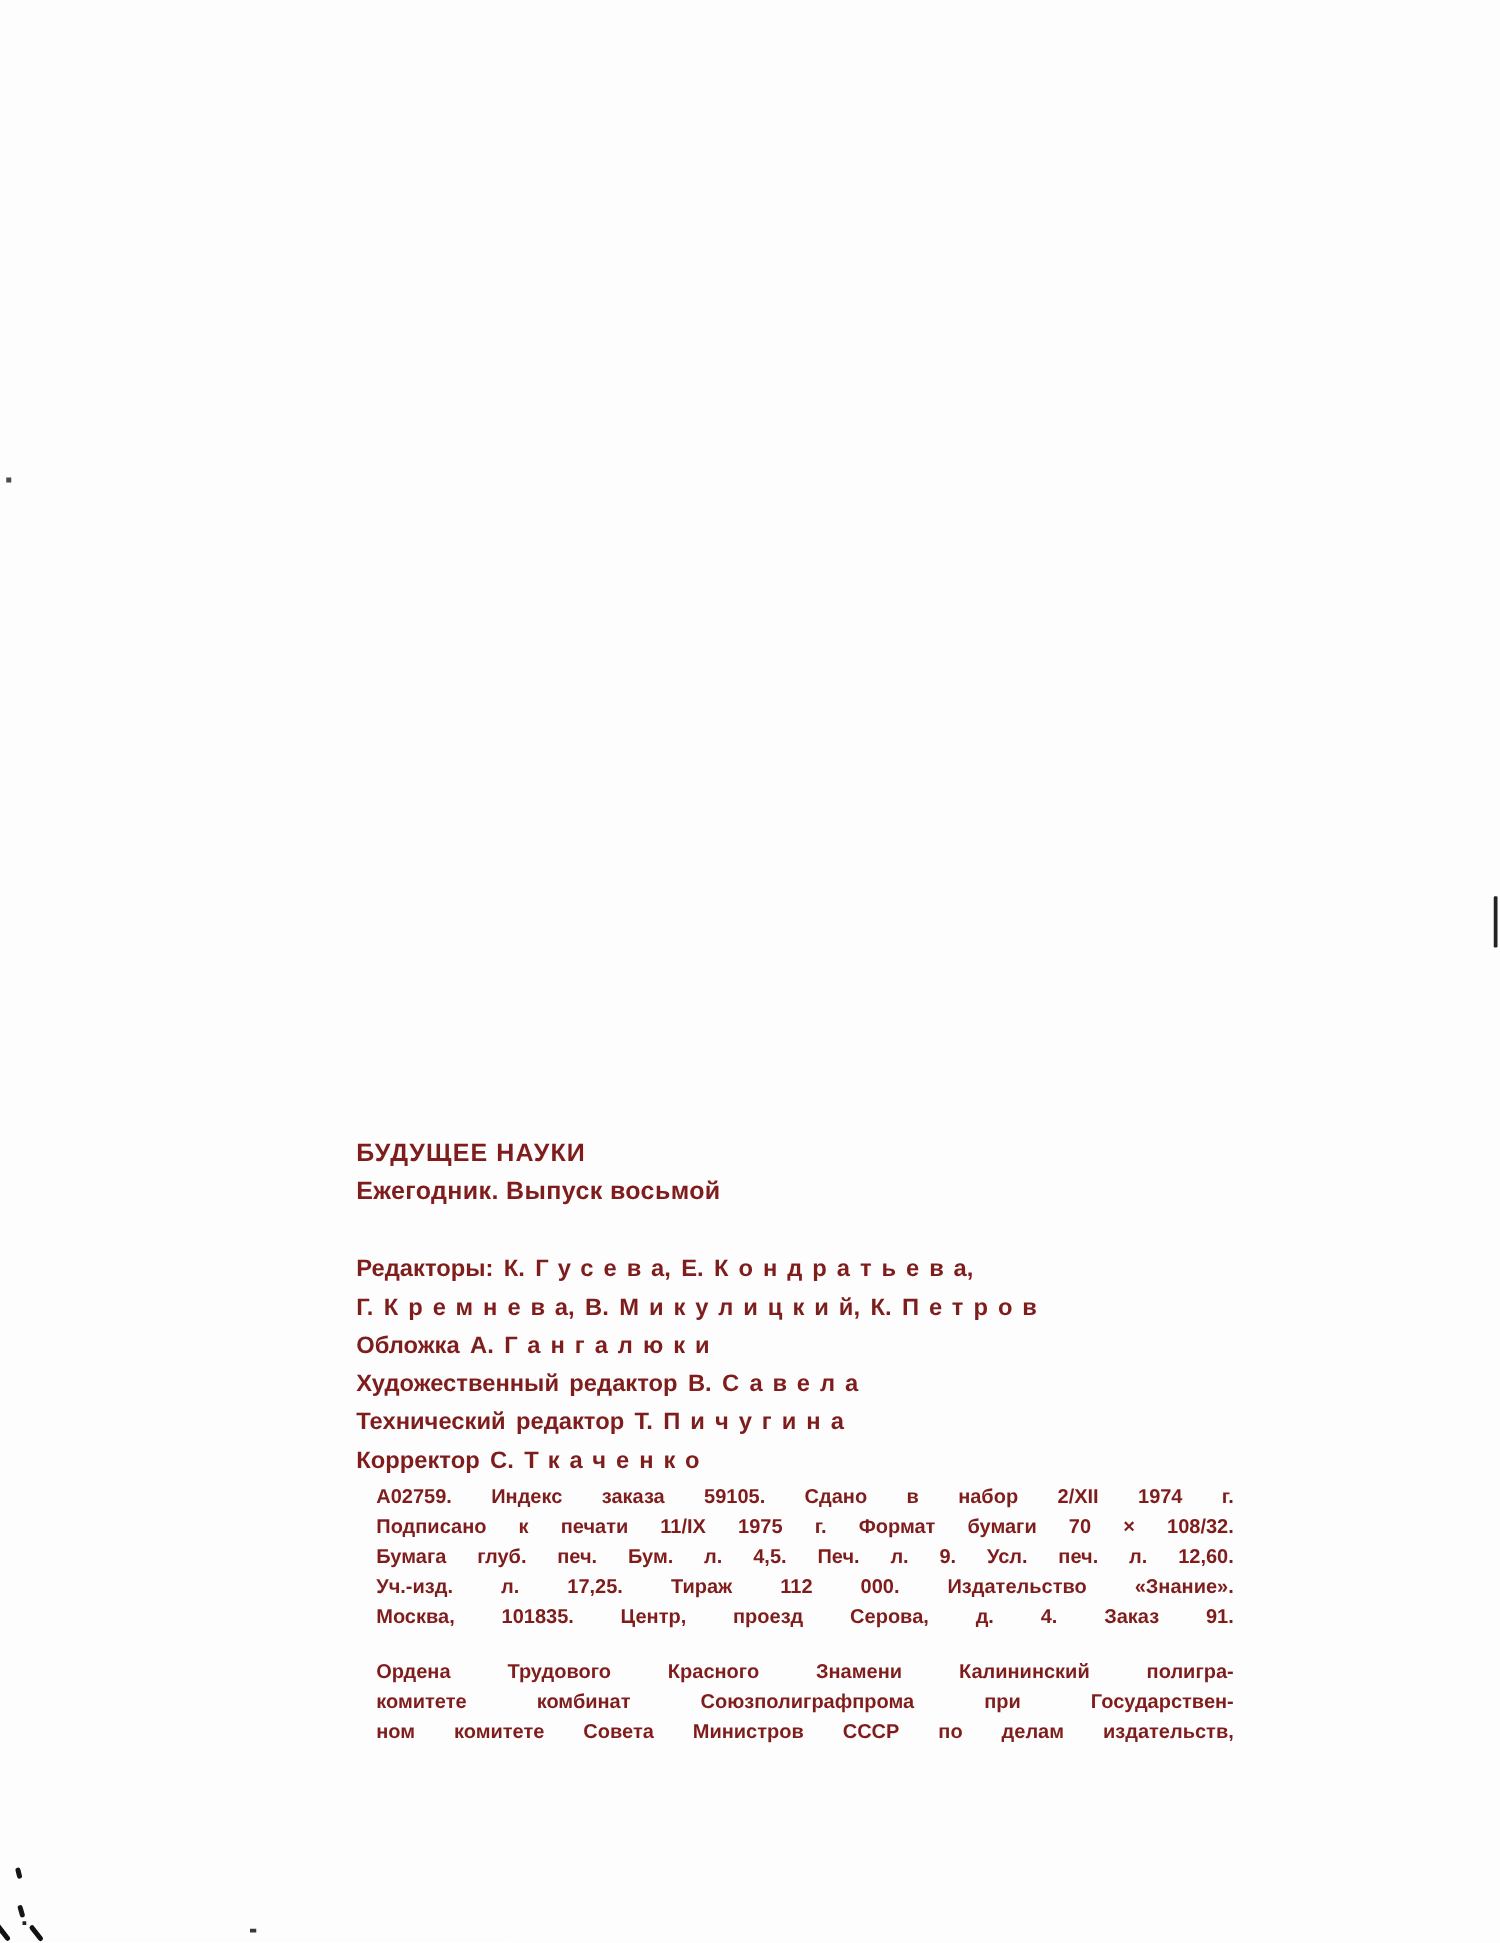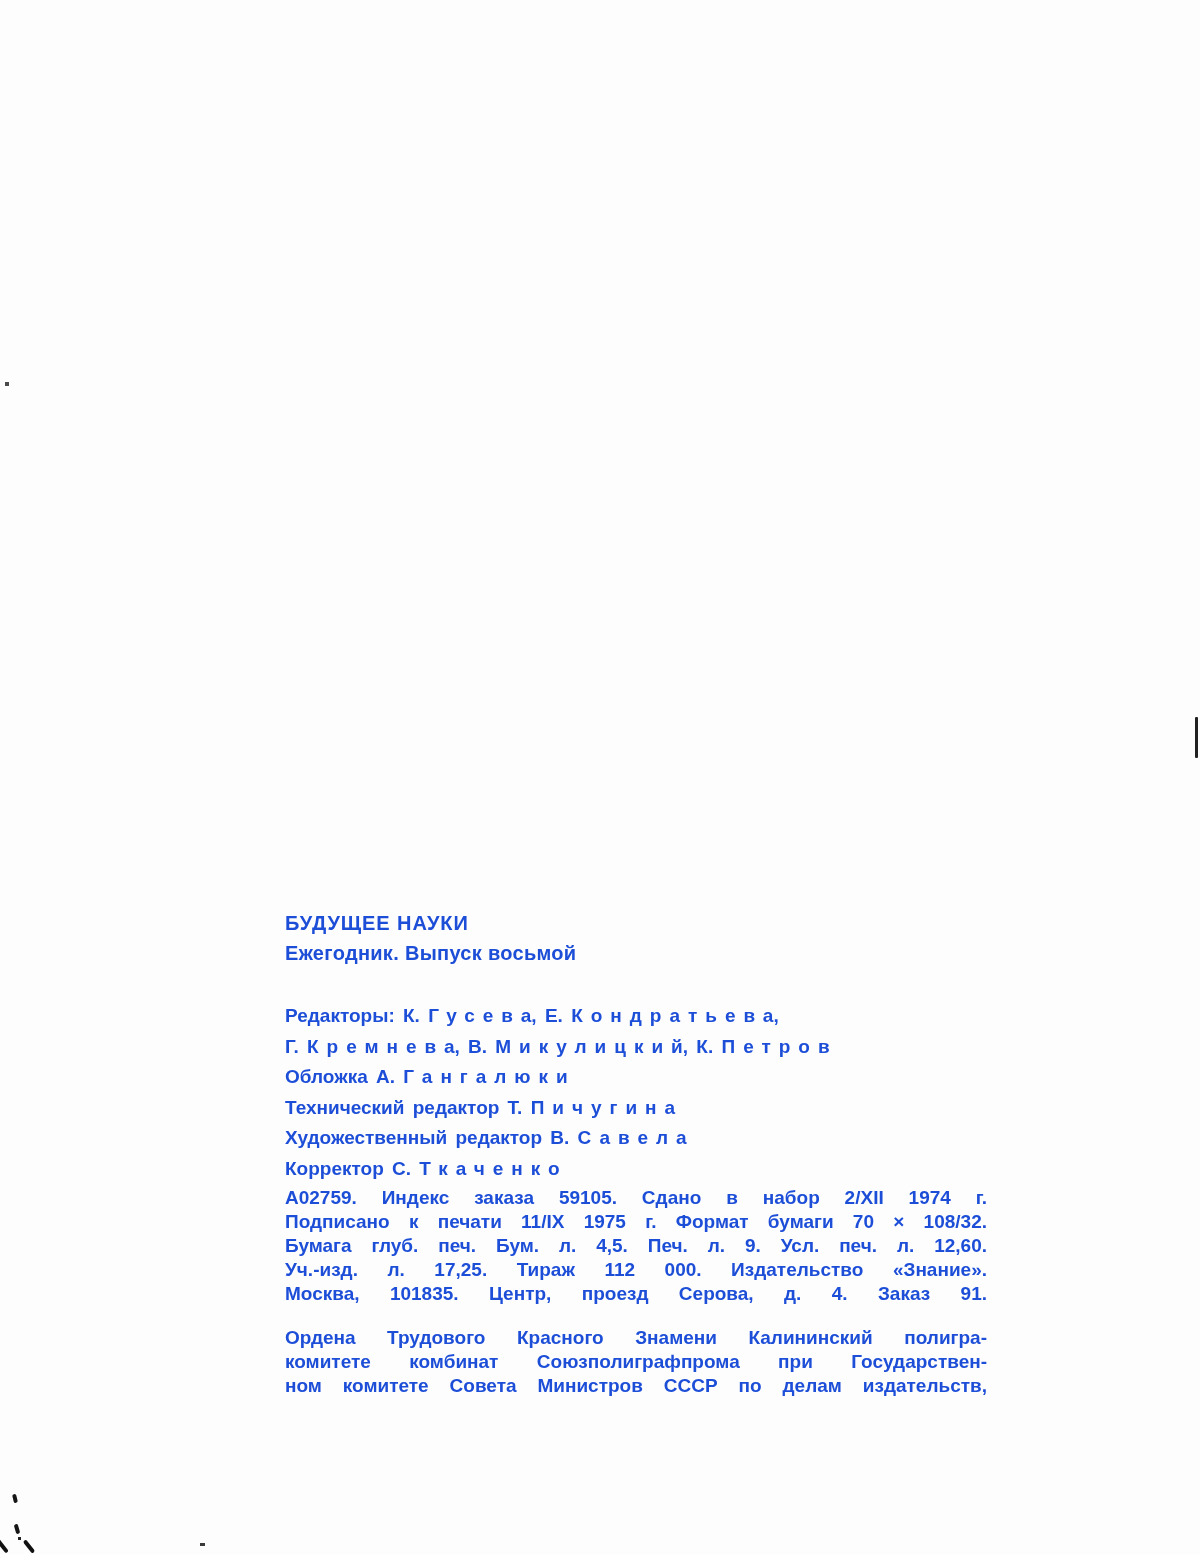--- a/index.html
+++ b/index.html
@@ -8,21 +8,21 @@
     background: #ffffff;
   }
   .sheet {
     position: relative;
     width: 1200px;
     height: 1554px;
     background: #fdfdfd;
     overflow: hidden;
     font-family: "Liberation Sans", sans-serif;
     font-weight: 700;
-    color: #1d4ed8;
+    color: #7f1d1d;
     -webkit-font-smoothing: antialiased;
   }
 
   
   .head-block {
     position: absolute;
     left: 285px;
     top: 912px;
     width: 702px;
   }
@@ -62,23 +62,24 @@
     top: 1186px;
     width: 702px;
   }
   .printer-block {
     position: absolute;
     left: 285px;
     top: 1326px;
     width: 702px;
   }
   .par-line {
-    font-size: 19px;
+    font-size: 16px;
     line-height: 24px;
     word-spacing: 2px;
+    margin-left: 16px;
   }
   .just {
     text-align: justify;
     text-align-last: justify;
   }
   .left {
     text-align: left;
   }
 
   
@@ -111,22 +112,22 @@
 
   <div class="head-block">
     <div class="title">БУДУЩЕЕ НАУКИ</div>
     <div class="subtitle">Ежегодник. Выпуск восьмой</div>
   </div>
 
   <div class="editors-block">
     <div class="ed-line"><span>Редакторы: К. </span><span class="spaced">Гусева</span><span>, Е. </span><span class="spaced">Кондратьева</span><span>,</span></div>
     <div class="ed-line"><span>Г. </span><span class="spaced">Кремнева</span><span>, В. </span><span class="spaced">Микулицкий</span><span>, К. </span><span class="spaced">Петров</span></div>
     <div class="ed-line"><span>Обложка А. </span><span class="spaced">Гангалюки</span></div>
+    <div class="ed-line"><span>Художественный редактор В. </span><span class="spaced">Савела</span></div>
     <div class="ed-line"><span>Технический редактор Т. </span><span class="spaced">Пичугина</span></div>
-    <div class="ed-line"><span>Художественный редактор В. </span><span class="spaced">Савела</span></div>
     <div class="ed-line"><span>Корректор С. </span><span class="spaced">Ткаченко</span></div>
   </div>
 
   <div class="imprint-block">
     <div class="par-line just">А02759. Индекс заказа 59105. Сдано в набор 2/XII 1974 г.</div>
     <div class="par-line just">Подписано к печати 11/IX 1975 г. Формат бумаги 70 × 108/32.</div>
     <div class="par-line just">Бумага глуб. печ. Бум. л. 4,5. Печ. л. 9. Усл. печ. л. 12,60.</div>
     <div class="par-line just">Уч.-изд. л. 17,25. Тираж 112 000. Издательство «Знание».</div>
     <div class="par-line just">Москва, 101835. Центр, проезд Серова, д. 4. Заказ 91.</div>
   </div>

